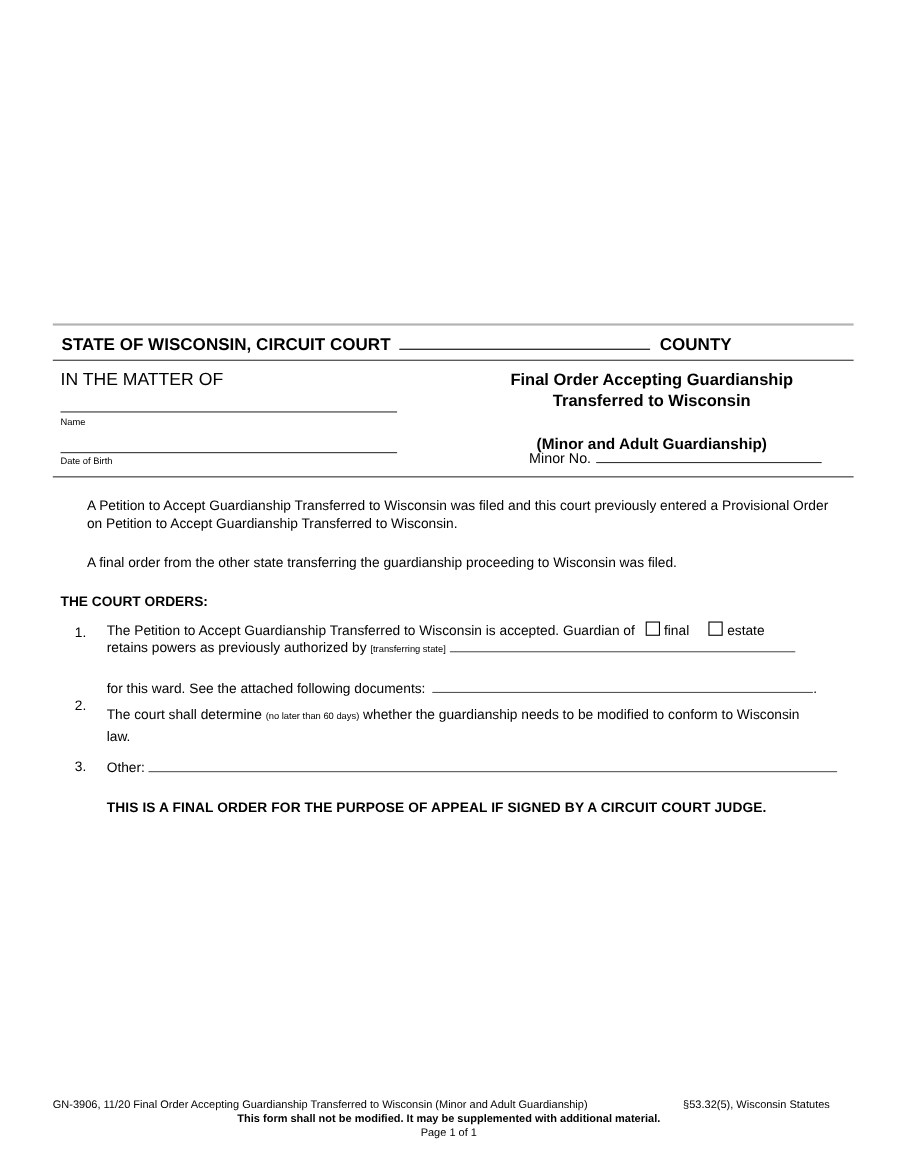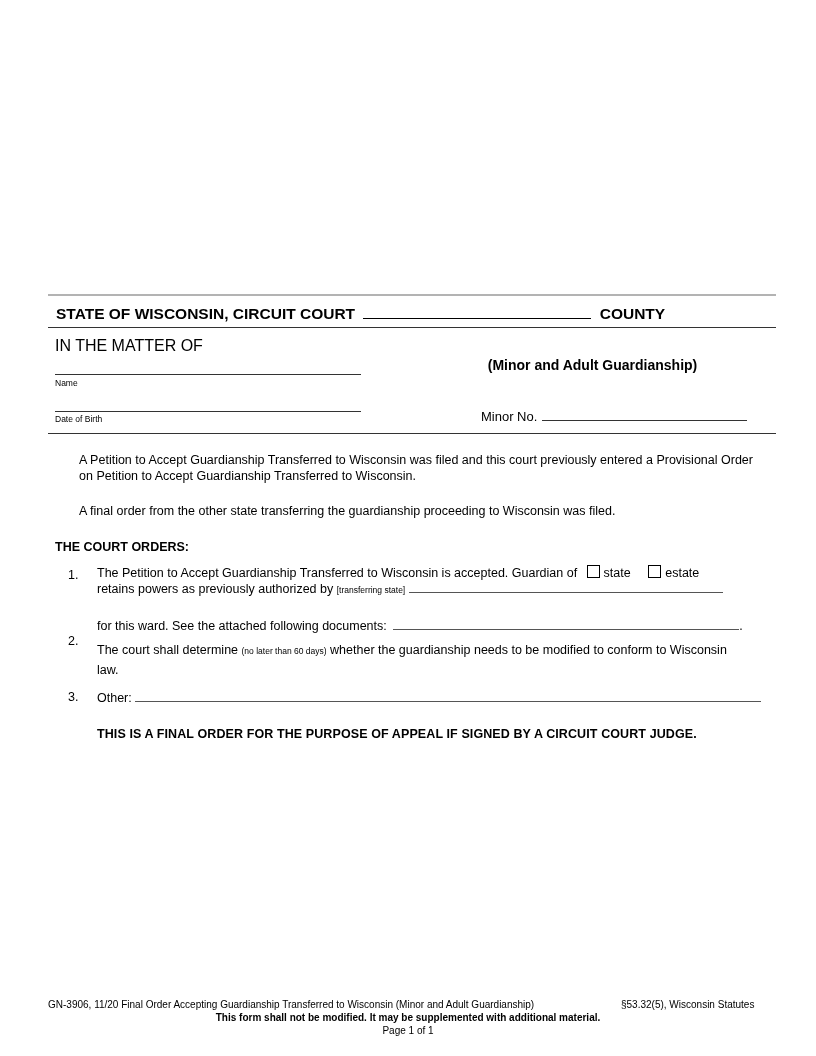--- a/index.html
+++ b/index.html
@@ -55,37 +55,39 @@
   <span>COUNTY</span>
 </div>
 
 <div class="abs matter">IN THE MATTER OF</div>
 <div class="abs line" style="left:55px; top:374px; width:306px;"></div>
 <div class="abs small-lbl" style="left:55px; top:378px;">Name</div>
 <div class="abs line" style="left:55px; top:411px; width:306px;"></div>
 <div class="abs small-lbl" style="left:55px; top:414px;">Date of Birth</div>
 
 <div class="abs title-block">
+  <div class="t1">Final Order Accepting Guardianship</div>
+  <div class="t1">Transferred to Wisconsin</div>
   <div class="t2">(Minor and Adult Guardianship)</div>
 </div>
 
 <div class="abs caseno">
   <span>Minor No.</span><span class="blank"></span>
 </div>
 
 <div class="abs para" style="top:452px;">A Petition to Accept Guardianship Transferred to Wisconsin was filed and this court previously entered a Provisional Order on Petition to Accept Guardianship Transferred to Wisconsin.</div>
 <div class="abs para" style="top:503px;">A final order from the other state transferring the guardianship proceeding to Wisconsin was filed.</div>
 
 <div class="abs orders-hdr">THE COURT ORDERS:</div>
 
 <div class="abs num" style="top:568px;">1.</div>
 <div class="abs item" style="top:565px;">
   <div style="white-space:nowrap;">
     <span>The Petition to Accept Guardianship Transferred to Wisconsin is accepted.  Guardian of</span>
-    <span class="cb"></span><span>state</span>
+    <span class="cb"></span><span>final</span>
     <span class="cb" style="margin-left:14px;"></span><span>estate</span>
   </div>
   <div style="white-space:nowrap;">
     <span>retains powers as previously authorized by</span>
     <span class="tiny">[transferring state]</span>
     <span class="fill" style="width:314px;"></span>
   </div>
   <div style="white-space:nowrap;margin-top:20px;">
     <span>for this ward. See the attached following documents:</span>
     <span class="fill" style="width:346px; margin-left:3px;"></span><span>.</span>

